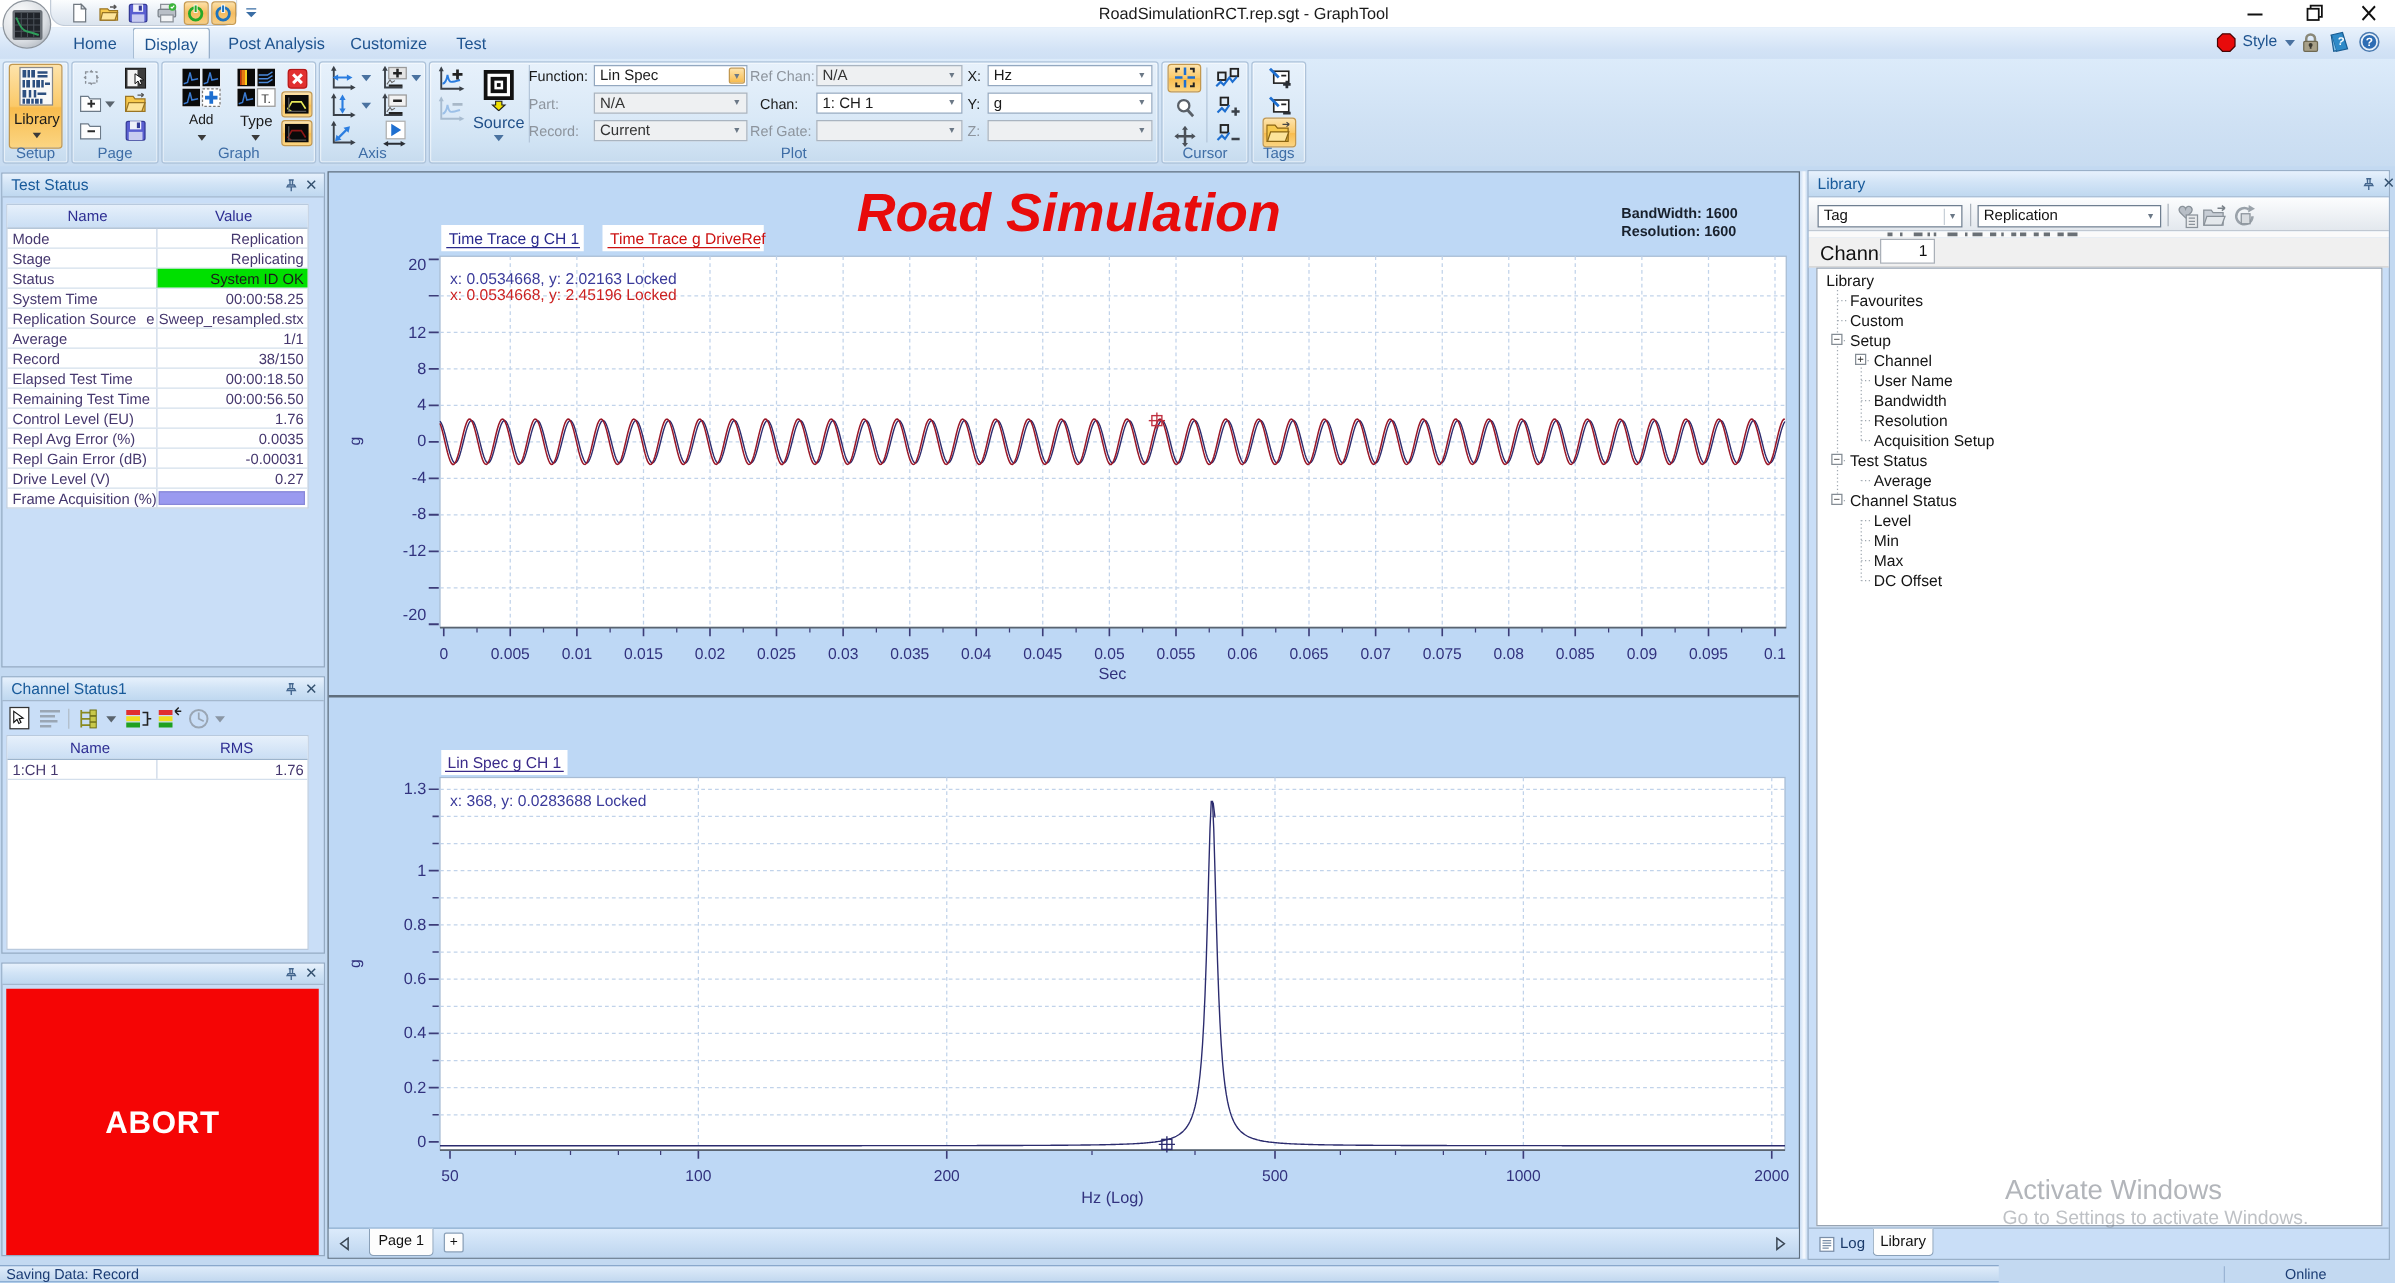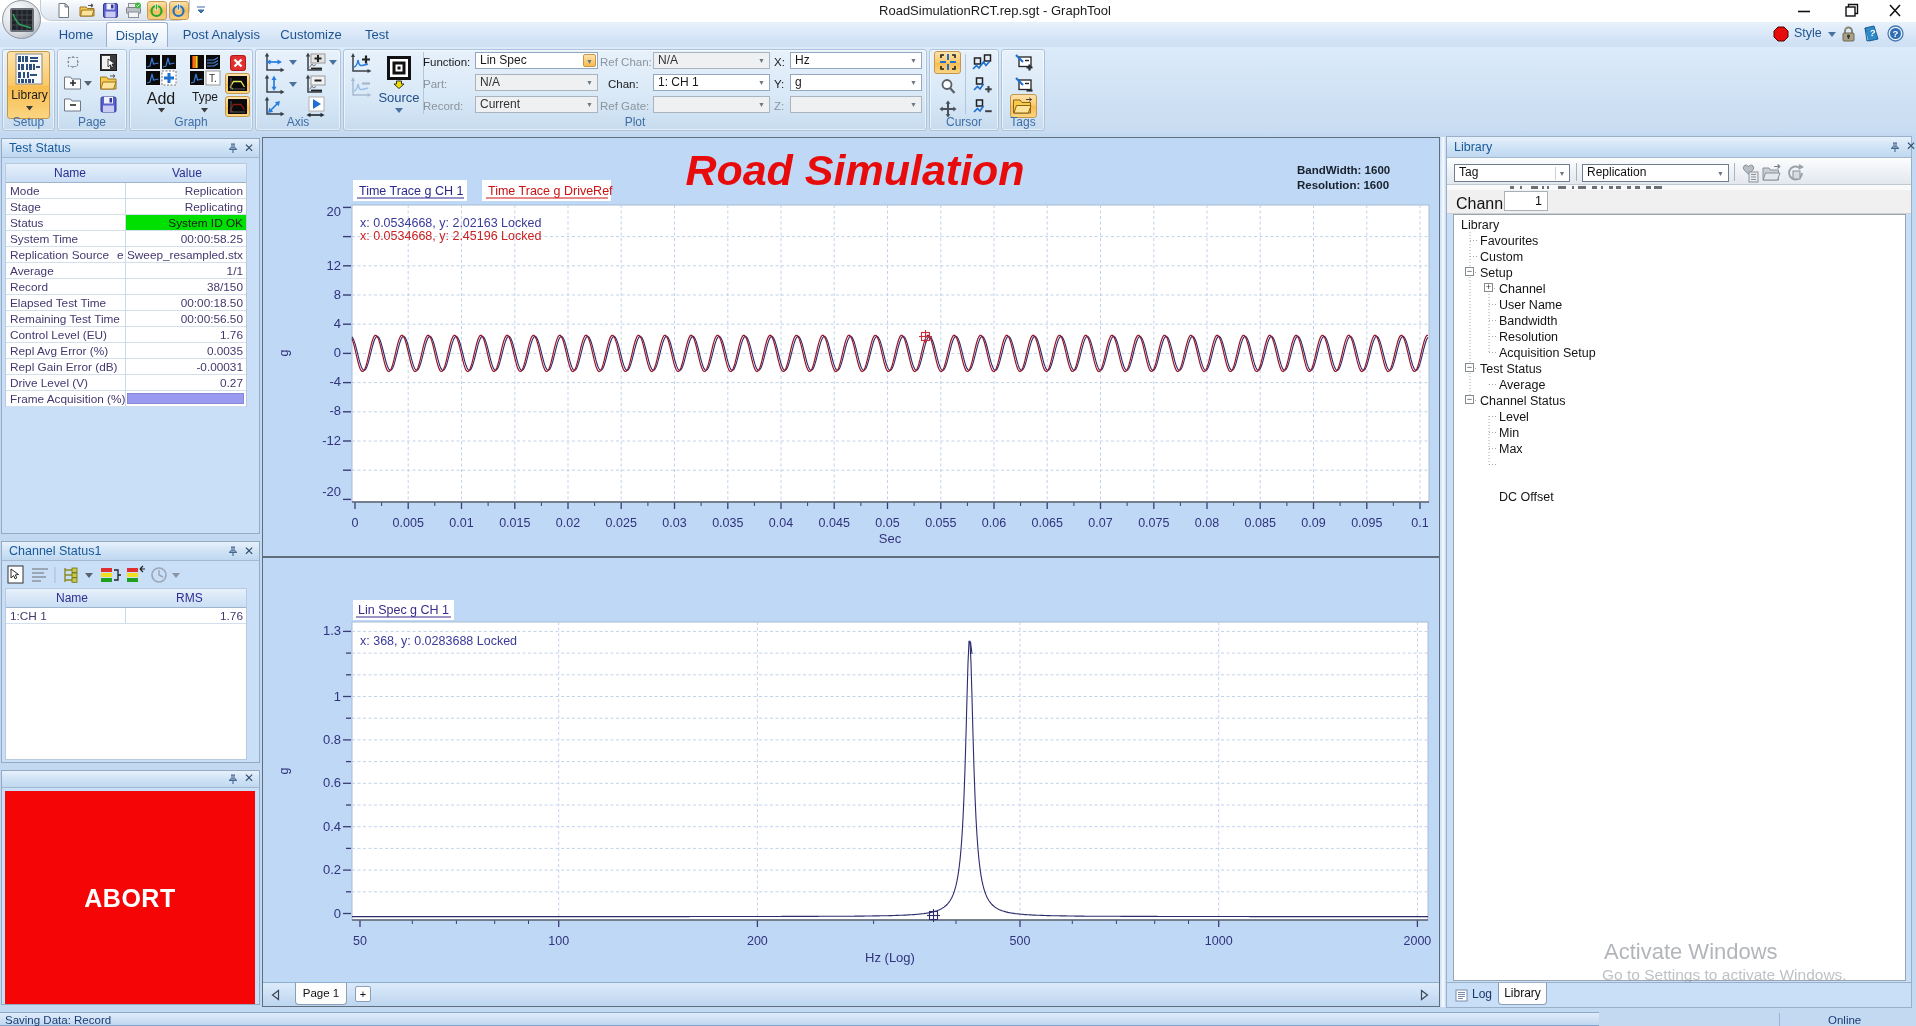--- a/index.html
+++ b/index.html
@@ -206,21 +206,21 @@
   <rect x="0" y="0" width="32" height="32" fill="#e8eef5"></rect>
   <rect x="1" y="1" width="14" height="14" fill="#0a0a0a"></rect>
       <path d="M2 13 l3-1 2-8 1.5 6 5-1" stroke="#3a7ad0" stroke-width="1.2" fill="none"></path>
   <rect x="17" y="1" width="14" height="14" fill="#0a0a0a"></rect>
       <path d="M18 13 l3-1 2-8 1.5 6 5-1" stroke="#3a7ad0" stroke-width="1.2" fill="none"></path>
   <rect x="1" y="17" width="14" height="14" fill="#0a0a0a"></rect>
       <path d="M2 29 l3-1 2-8 1.5 6 5-1" stroke="#3a7ad0" stroke-width="1.2" fill="none"></path>
   <rect x="17" y="17" width="14" height="14" fill="#fff" stroke="#777" stroke-dasharray="2,1.5"></rect>
   <path d="M24 19 v10 M19 24 h10" stroke="#1e6fd0" stroke-width="3"></path>
  </svg>
- <div class="abs" style="left:0px;top:40px;width:62px;text-align:center;font-size:16px;color:#1a1a1a;">Add</div>
+ <div class="abs" style="left:0px;top:40px;width:62px;text-align:center;font-size:11px;color:#1a1a1a;">Add</div>
  <svg class="abs" style="left:28px;top:58px" width="7" height="5" viewBox="0 0 7 5">
       <polygon points="0,0 7,0 3.5,4.5" fill="#3a3a3a"></polygon>
     </svg>
  <svg class="abs" style="left:59px;top:4px" width="32" height="32" viewBox="0 0 32 32">
   <rect x="0" y="0" width="32" height="32" fill="#e8eef5"></rect>
   <rect x="1" y="1" width="14" height="14" fill="#0a0a0a"></rect>
       <rect x="4" y="2" width="3" height="12" fill="#e87a10"></rect>
       <rect x="7" y="2" width="1.6" height="12" fill="#f5d020"></rect>
       <rect x="3" y="2" width="1" height="12" fill="#c03010"></rect>
   <rect x="17" y="1" width="14" height="14" fill="#0a0a0a"></rect>
@@ -883,21 +883,21 @@
       <div class="ti" style="left:45px;top:113.5px;height:16px;line-height:16px;">Resolution</div>
       <div class="ti" style="left:45px;top:129.5px;height:16px;line-height:16px;">Acquisition Setup</div>
       <div class="ti" style="left:26px;top:145.5px;height:16px;line-height:16px;">Test Status</div>
       <div class="tbox" style="left:11px;top:148px;">−</div>
       <div class="ti" style="left:45px;top:161.5px;height:16px;line-height:16px;">Average</div>
       <div class="ti" style="left:26px;top:177.5px;height:16px;line-height:16px;">Channel Status</div>
       <div class="tbox" style="left:11px;top:180px;">−</div>
       <div class="ti" style="left:45px;top:193.5px;height:16px;line-height:16px;">Level</div>
       <div class="ti" style="left:45px;top:209.5px;height:16px;line-height:16px;">Min</div>
       <div class="ti" style="left:45px;top:225.5px;height:16px;line-height:16px;">Max</div>
-      <div class="ti" style="left:45px;top:241.5px;height:16px;line-height:16px;margin-top:32px;">DC Offset</div>
+      <div class="ti" style="left:45px;top:241.5px;height:16px;line-height:16px;">DC Offset</div>
  </div>
  <div style="position:absolute;left:157px;top:802px;font-size:22px;color:rgba(115,121,129,0.55);">Activate Windows</div>
  <div style="position:absolute;left:155px;top:829px;font-size:15.5px;color:rgba(125,131,139,0.5);">Go to Settings to activate Windows.</div>
  <div style="position:absolute;left:0;top:845px;width:464px;height:25px;border-top:1px solid #9ab0c8;">
    <svg style="position:absolute;left:8px;top:6px" width="13" height="13" viewBox="0 0 13 13">
         <rect x="1" y="1" width="11" height="11" fill="#fff" stroke="#7a8ea8"></rect>
         <path d="M3 3.5 h7 M3 5.5 h7 M3 7.5 h7 M3 9.5 h5" stroke="#7a8ea8" stroke-width="1"></path>
       </svg>
    <span style="position:absolute;left:25px;top:4px;font-size:12px;color:#1a3a6a;">Log</span>
    <div style="position:absolute;left:51px;top:0px;width:49px;height:22px;background:#fdfdfd;border:1px solid #8aa0b8;border-top:none;border-radius:0 0 4px 4px;text-align:center;font-size:12px;line-height:20px;color:#111;">Library</div>

